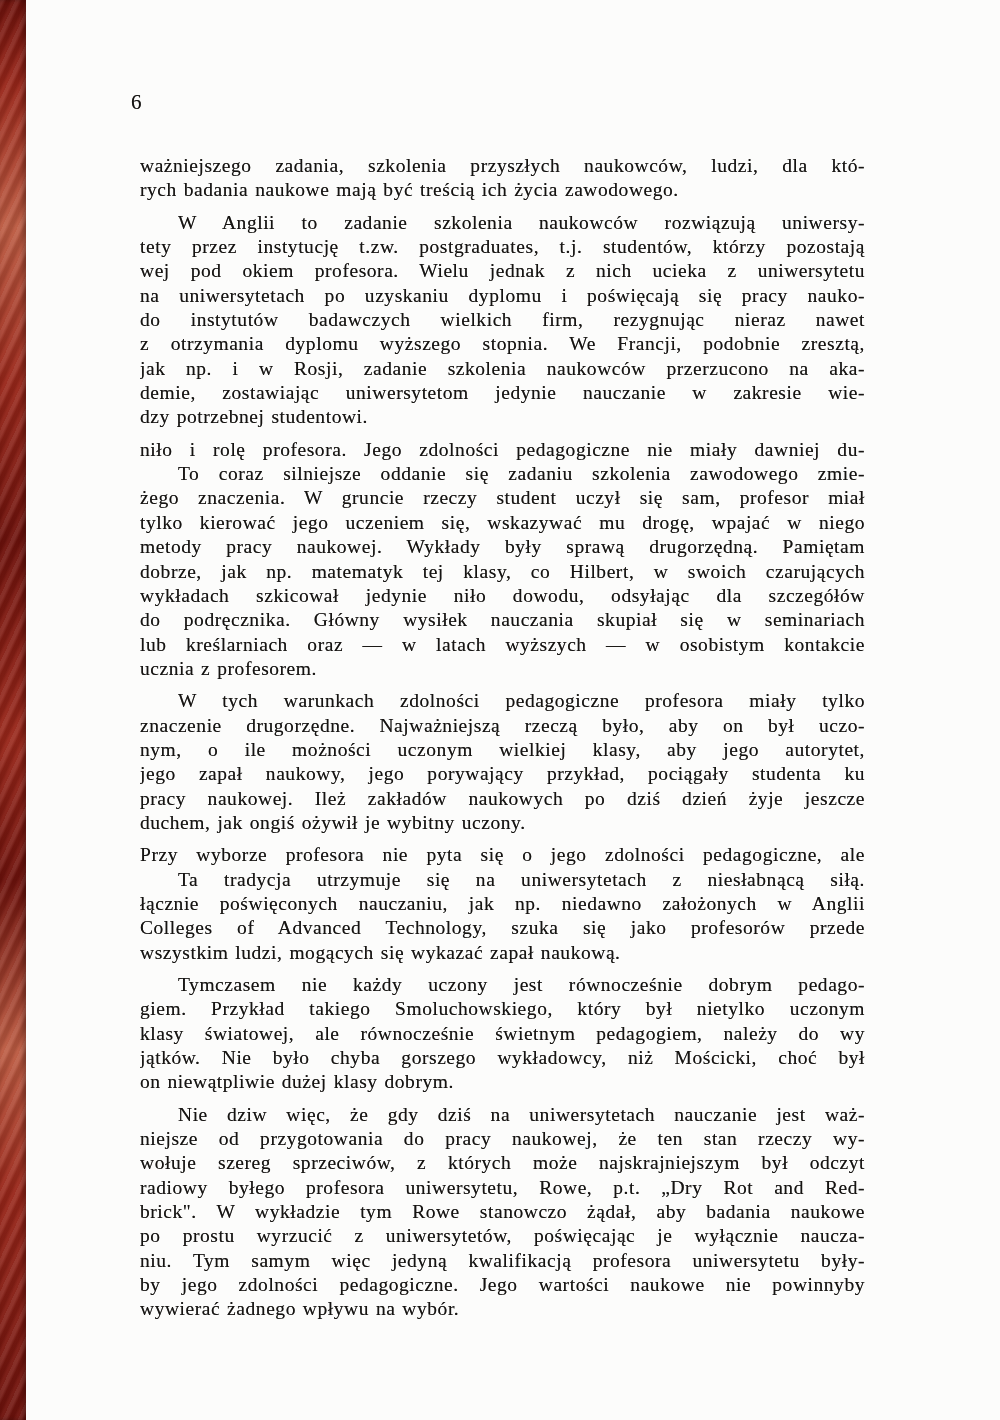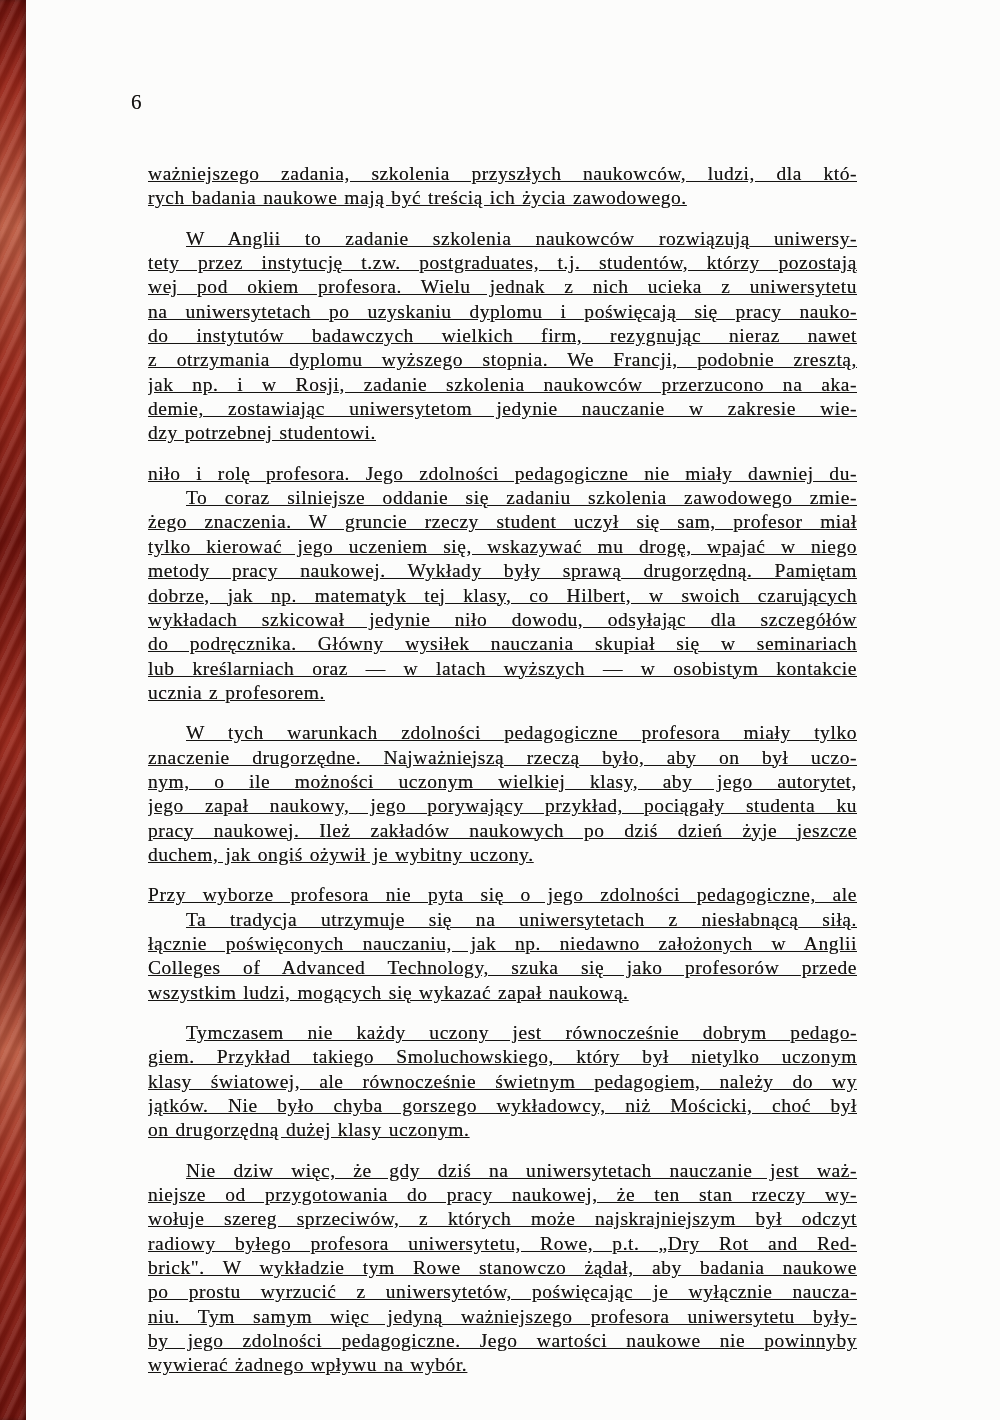--- a/index.html
+++ b/index.html
@@ -52,21 +52,21 @@
   .body-text {
     position: absolute;
     left: 132px;
     top: 146px;
     width: 741px;
     font-size: 19.5px;
     letter-spacing: 0.55px;
     word-spacing: 1.5px;
     text-shadow: 0 0 0.5px rgba(0,0,0,0.55);
   }
-  .para { margin: 16px; padding: 0; text-decoration: underline; }
+  .para { margin: 8px; padding: 0; }
   .line {
     line-height: 24.35px;
     height: 24.35px;
     overflow: hidden;
   }
   .line.just {
     text-align: justify;
     text-align-last: justify;
   }
   .line.indent {
@@ -120,27 +120,27 @@
         <div class="line just indent">Ta tradycja utrzymuje się na uniwersytetach z niesłabnącą siłą.</div>
         <div class="line just">łącznie poświęconych nauczaniu, jak np. niedawno założonych w Anglii</div>
         <div class="line just">Colleges of Advanced Technology, szuka się jako profesorów przede</div>
         <div class="line">wszystkim ludzi, mogących się wykazać zapał naukową.</div>
       </div>
       <div class="para">
         <div class="line just indent">Tymczasem nie każdy uczony jest równocześnie dobrym pedago-</div>
         <div class="line just">giem. Przykład takiego Smoluchowskiego, który był nietylko uczonym</div>
         <div class="line just">klasy światowej, ale równocześnie świetnym pedagogiem, należy do wy</div>
         <div class="line just">jątków. Nie było chyba gorszego wykładowcy, niż Mościcki, choć był</div>
-        <div class="line">on drugorzędną dużej klasy uczonym.</div>
+        <div class="line">on niewątpliwie dużej klasy dobrym.</div>
       </div>
       <div class="para">
         <div class="line just indent">Nie dziw więc, że gdy dziś na uniwersytetach nauczanie jest waż-</div>
         <div class="line just">niejsze od przygotowania do pracy naukowej, że ten stan rzeczy wy-</div>
         <div class="line just">wołuje szereg sprzeciwów, z których może najskrajniejszym był odczyt</div>
         <div class="line just">radiowy byłego profesora uniwersytetu, Rowe, p.t. „Dry Rot and Red-</div>
         <div class="line just">brick". W wykładzie tym Rowe stanowczo żądał, aby badania naukowe</div>
         <div class="line just">po prostu wyrzucić z uniwersytetów, poświęcając je wyłącznie naucza-</div>
-        <div class="line just">niu. Tym samym więc jedyną ważniejszego profesora uniwersytetu były-</div>
+        <div class="line just">niu. Tym samym więc jedyną kwalifikacją profesora uniwersytetu były-</div>
         <div class="line just">by jego zdolności pedagogiczne. Jego wartości naukowe nie powinnyby</div>
         <div class="line">wywierać żadnego wpływu na wybór.</div>
       </div>
     </div>
 </div>
 
 </body></html>

